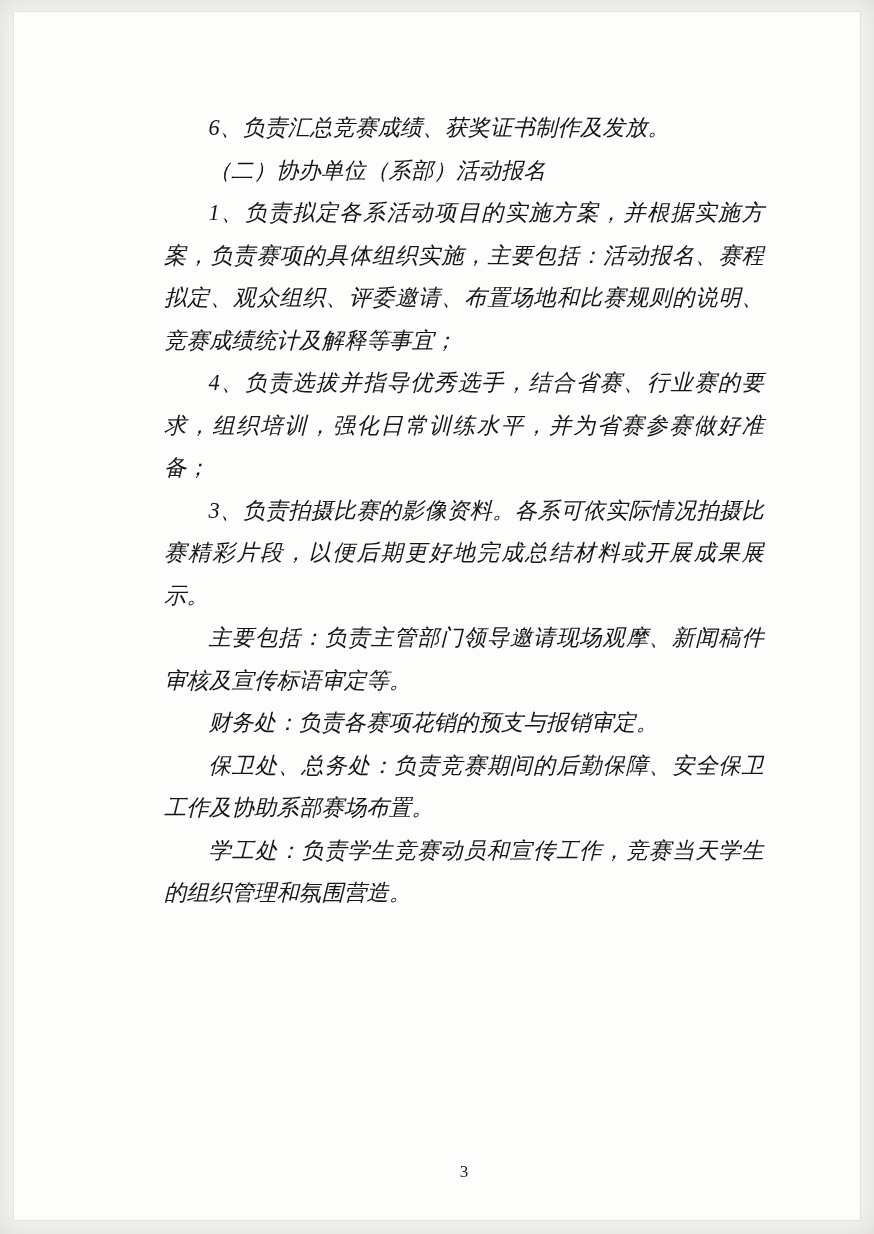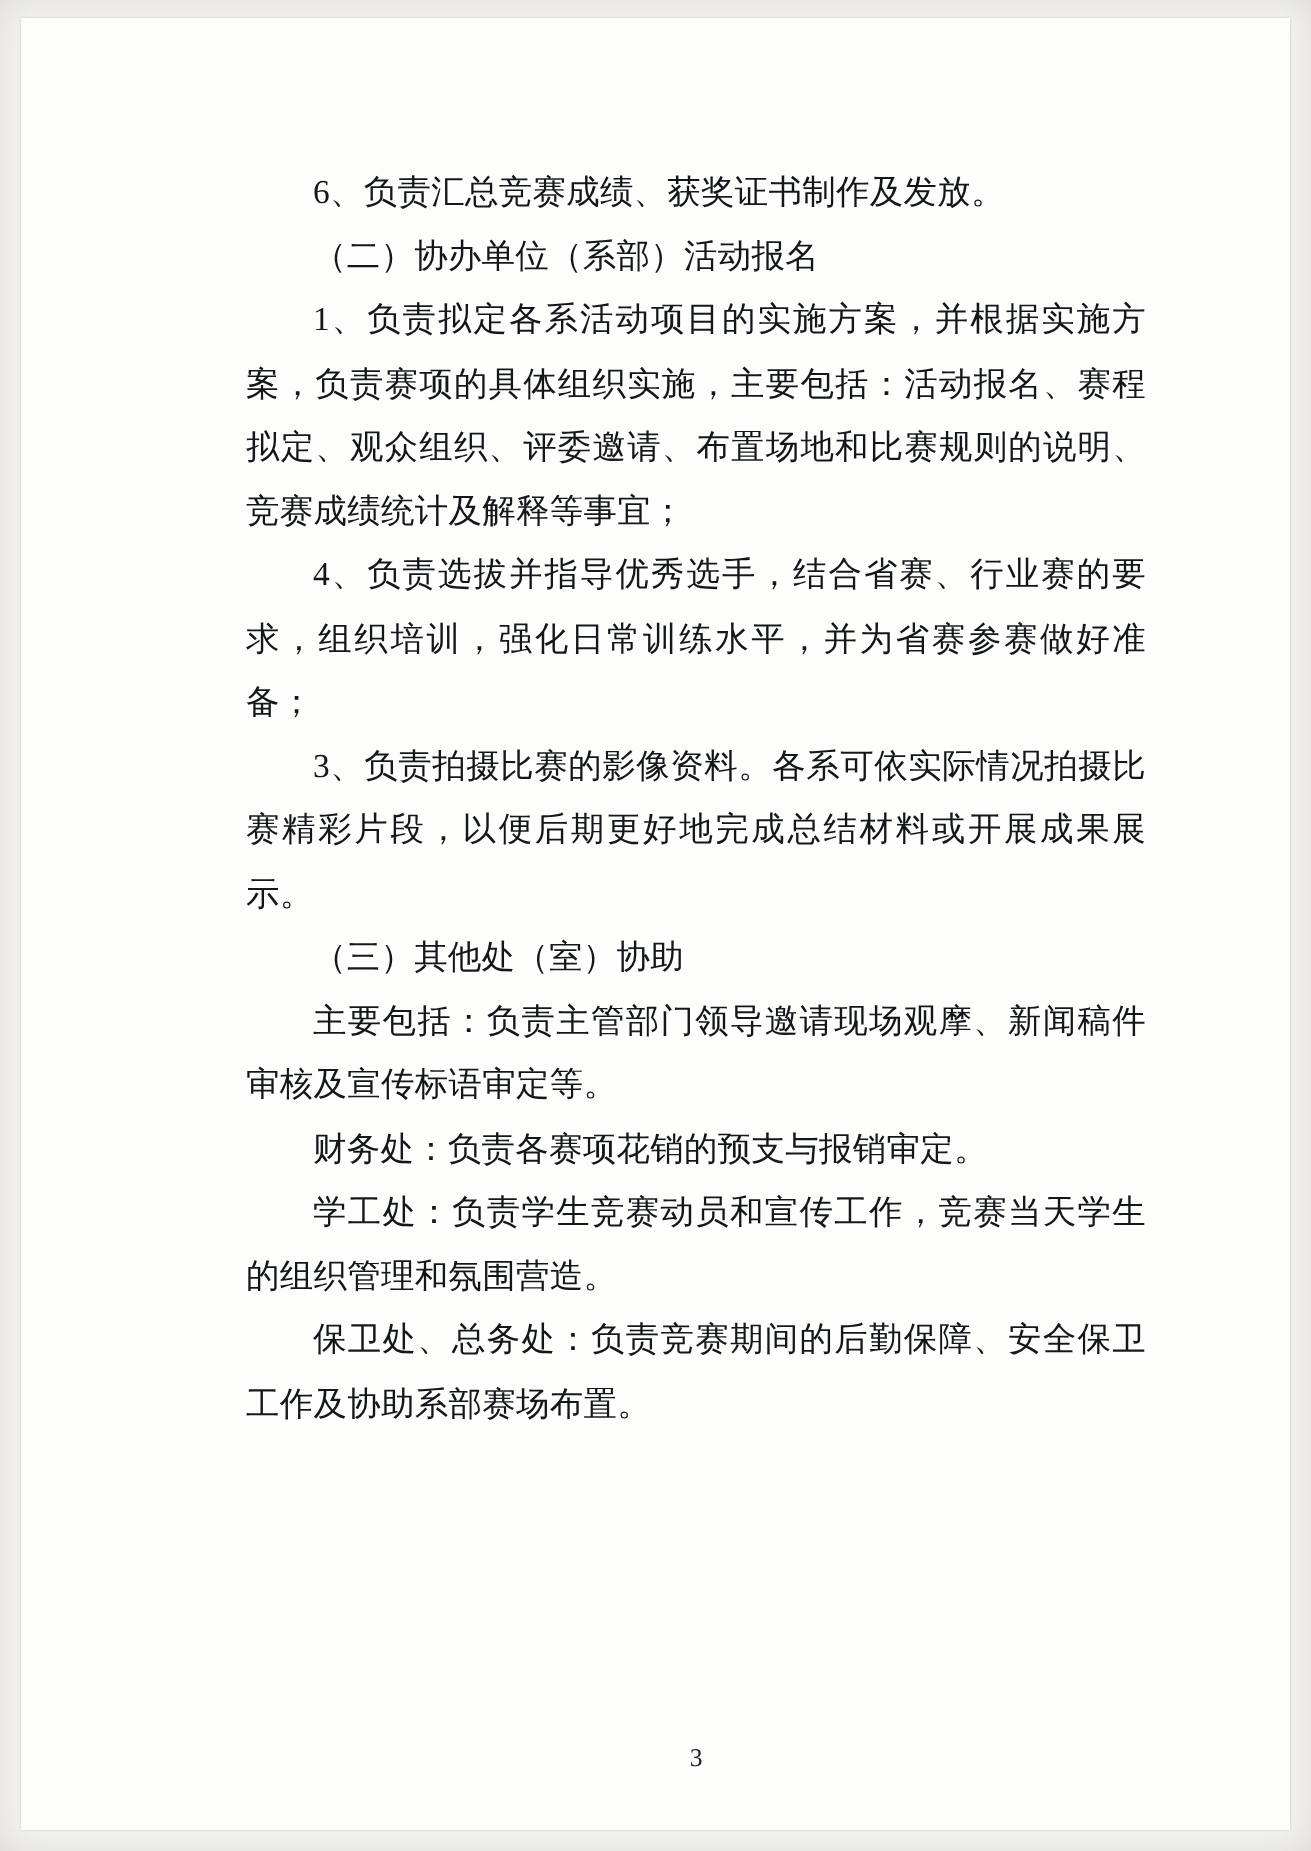--- a/index.html
+++ b/index.html
@@ -48,20 +48,21 @@
     line-height: 42.5px;
     color: #13161a;
     text-align: justify;
     text-justify: inter-ideograph;
     letter-spacing: 0.2px;
     margin: 0 0 0 0;
     font-family: "Liberation Serif", "DejaVu Serif", serif;
   }
   .indent {
     text-indent: 2em;
+    font-style: italic;
   }
   .pagenum {
     position: absolute;
     left: 0;
     top: 1055px;
     width: 600px;
     text-align: center;
     font-size: 17px;
     color: #1b1e22;
     font-family: "Liberation Serif", serif;
@@ -71,21 +72,20 @@
 <body>
 
 <div id="page">
   <div id="paper">
     <div id="content">
       <p class="para indent">6、负责汇总竞赛成绩、获奖证书制作及发放。</p>
       <p class="para indent">（二）协办单位（系部）活动报名</p>
       <p class="para indent">1、负责拟定各系活动项目的实施方案，并根据实施方案，负责赛项的具体组织实施，主要包括：活动报名、赛程拟定、观众组织、评委邀请、布置场地和比赛规则的说明、竞赛成绩统计及解释等事宜；</p>
       <p class="para indent">4、负责选拔并指导优秀选手，结合省赛、行业赛的要求，组织培训，强化日常训练水平，并为省赛参赛做好准备；</p>
       <p class="para indent">3、负责拍摄比赛的影像资料。各系可依实际情况拍摄比赛精彩片段，以便后期更好地完成总结材料或开展成果展示。</p>
-      <p class="para indent">（三）其他处（室）协助</p>
       <p class="para indent">主要包括：负责主管部门领导邀请现场观摩、新闻稿件审核及宣传标语审定等。</p>
       <p class="para indent">财务处：负责各赛项花销的预支与报销审定。</p>
+      <p class="para indent">保卫处、总务处：负责竞赛期间的后勤保障、安全保卫工作及协助系部赛场布置。</p>
       <p class="para indent">学工处：负责学生竞赛动员和宣传工作，竞赛当天学生的组织管理和氛围营造。</p>
-      <p class="para indent">保卫处、总务处：负责竞赛期间的后勤保障、安全保卫工作及协助系部赛场布置。</p>
       <div class="pagenum">3</div>
     </div>
   </div>
 </div>
 
 </body></html>

